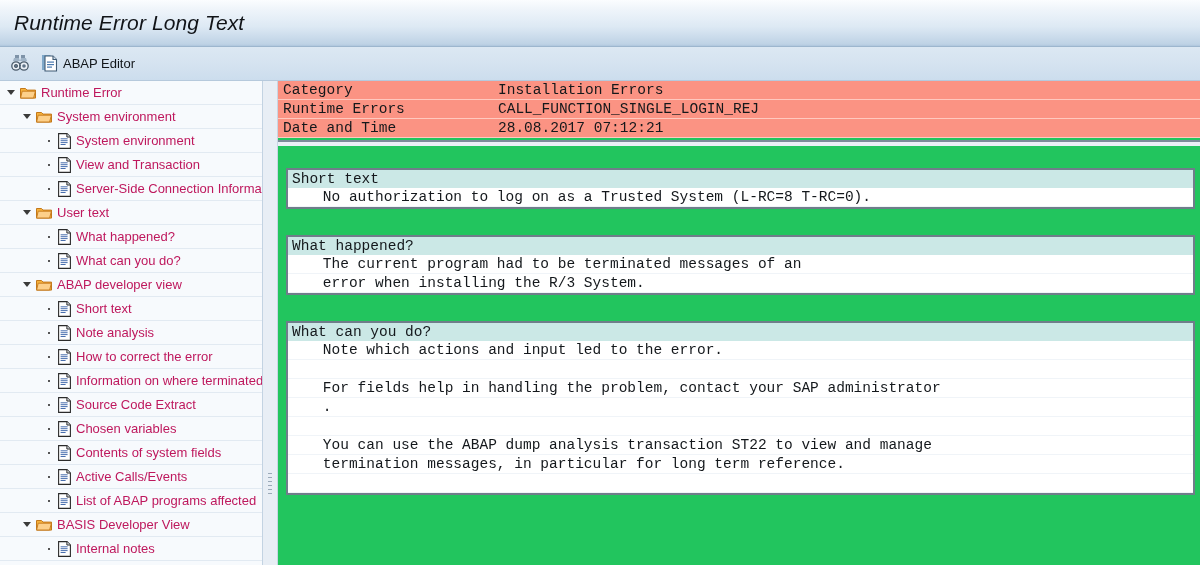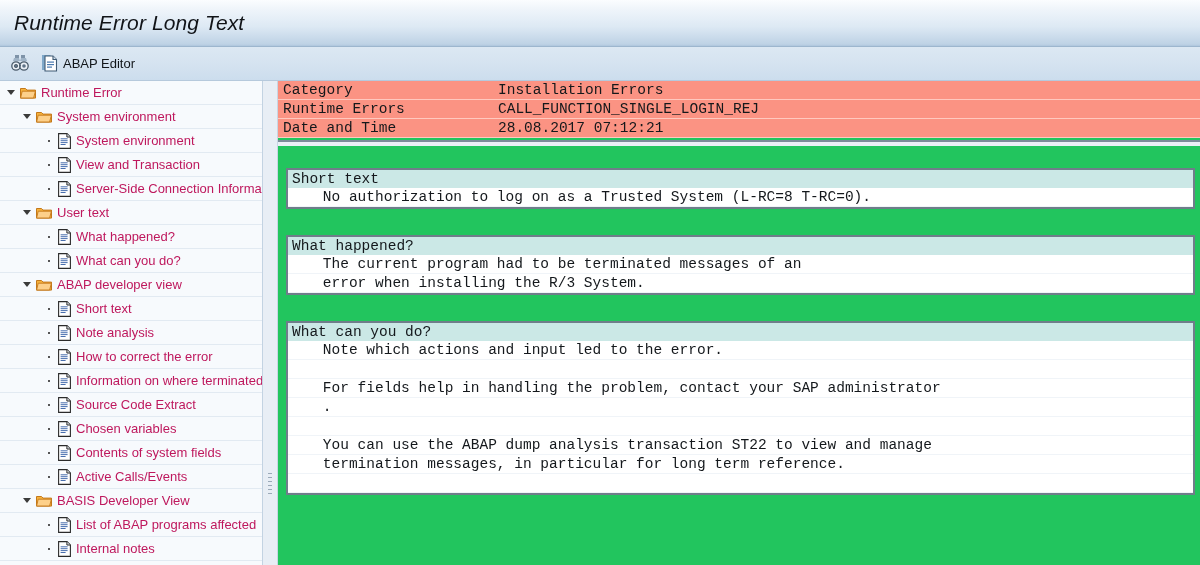--- a/index.html
+++ b/index.html
@@ -453,39 +453,39 @@
           <span class="icon-doc"><svg width="13" height="16" viewBox="0 0 13 16">
               <path d="M0.6 0.6h8.4L12.4 4v11.4H0.6z" fill="#ffffff" stroke="#2b2b2b" stroke-width="1.1"></path>
               <path d="M8.9 0.8V4h3.3" fill="#e3e9ef" stroke="#2b2b2b" stroke-width="1"></path>
               <rect x="2.6" y="5.3" width="7" height="1" fill="#4a6fae"></rect>
               <rect x="2.6" y="7.2" width="7" height="1" fill="#4a6fae"></rect>
               <rect x="2.6" y="9.1" width="7" height="1" fill="#4a6fae"></rect>
               <rect x="2.6" y="11" width="5" height="1" fill="#4a6fae"></rect>
             </svg></span>
           <span class="tree-label">Active Calls/Events</span>
         </div>
+        <div class="tree-row depth2">
+          <span class="bullet"></span>
+          <span class="icon-doc"><svg width="13" height="16" viewBox="0 0 13 16">
+              <path d="M0.6 0.6h8.4L12.4 4v11.4H0.6z" fill="#ffffff" stroke="#2b2b2b" stroke-width="1.1"></path>
+              <path d="M8.9 0.8V4h3.3" fill="#e3e9ef" stroke="#2b2b2b" stroke-width="1"></path>
+              <rect x="2.6" y="5.3" width="7" height="1" fill="#4a6fae"></rect>
+              <rect x="2.6" y="7.2" width="7" height="1" fill="#4a6fae"></rect>
+              <rect x="2.6" y="9.1" width="7" height="1" fill="#4a6fae"></rect>
+              <rect x="2.6" y="11" width="5" height="1" fill="#4a6fae"></rect>
+            </svg></span>
+          <span class="tree-label">List of ABAP programs affected</span>
+        </div>
         <div class="tree-row depth1">
           <span class="twisty"></span>
           <span class="icon-folder"><svg width="16" height="13" viewBox="0 0 16 13">
               <path d="M0.5 2.5h5l1.5 1.6h8.5v8H0.5z" fill="#f6b33d" stroke="#c4781a" stroke-width="1"></path>
               <path d="M2.2 5.2h13.2l-1.8 6.8H0.6z" fill="#fdd08a" stroke="#c4781a" stroke-width="0.9"></path>
             </svg></span>
           <span class="tree-label">BASIS Developer View</span>
-        </div>
-        <div class="tree-row depth2">
-          <span class="bullet"></span>
-          <span class="icon-doc"><svg width="13" height="16" viewBox="0 0 13 16">
-              <path d="M0.6 0.6h8.4L12.4 4v11.4H0.6z" fill="#ffffff" stroke="#2b2b2b" stroke-width="1.1"></path>
-              <path d="M8.9 0.8V4h3.3" fill="#e3e9ef" stroke="#2b2b2b" stroke-width="1"></path>
-              <rect x="2.6" y="5.3" width="7" height="1" fill="#4a6fae"></rect>
-              <rect x="2.6" y="7.2" width="7" height="1" fill="#4a6fae"></rect>
-              <rect x="2.6" y="9.1" width="7" height="1" fill="#4a6fae"></rect>
-              <rect x="2.6" y="11" width="5" height="1" fill="#4a6fae"></rect>
-            </svg></span>
-          <span class="tree-label">List of ABAP programs affected</span>
         </div>
         <div class="tree-row depth2">
           <span class="bullet"></span>
           <span class="icon-doc"><svg width="13" height="16" viewBox="0 0 13 16">
               <path d="M0.6 0.6h8.4L12.4 4v11.4H0.6z" fill="#ffffff" stroke="#2b2b2b" stroke-width="1.1"></path>
               <path d="M8.9 0.8V4h3.3" fill="#e3e9ef" stroke="#2b2b2b" stroke-width="1"></path>
               <rect x="2.6" y="5.3" width="7" height="1" fill="#4a6fae"></rect>
               <rect x="2.6" y="7.2" width="7" height="1" fill="#4a6fae"></rect>
               <rect x="2.6" y="9.1" width="7" height="1" fill="#4a6fae"></rect>
               <rect x="2.6" y="11" width="5" height="1" fill="#4a6fae"></rect>

